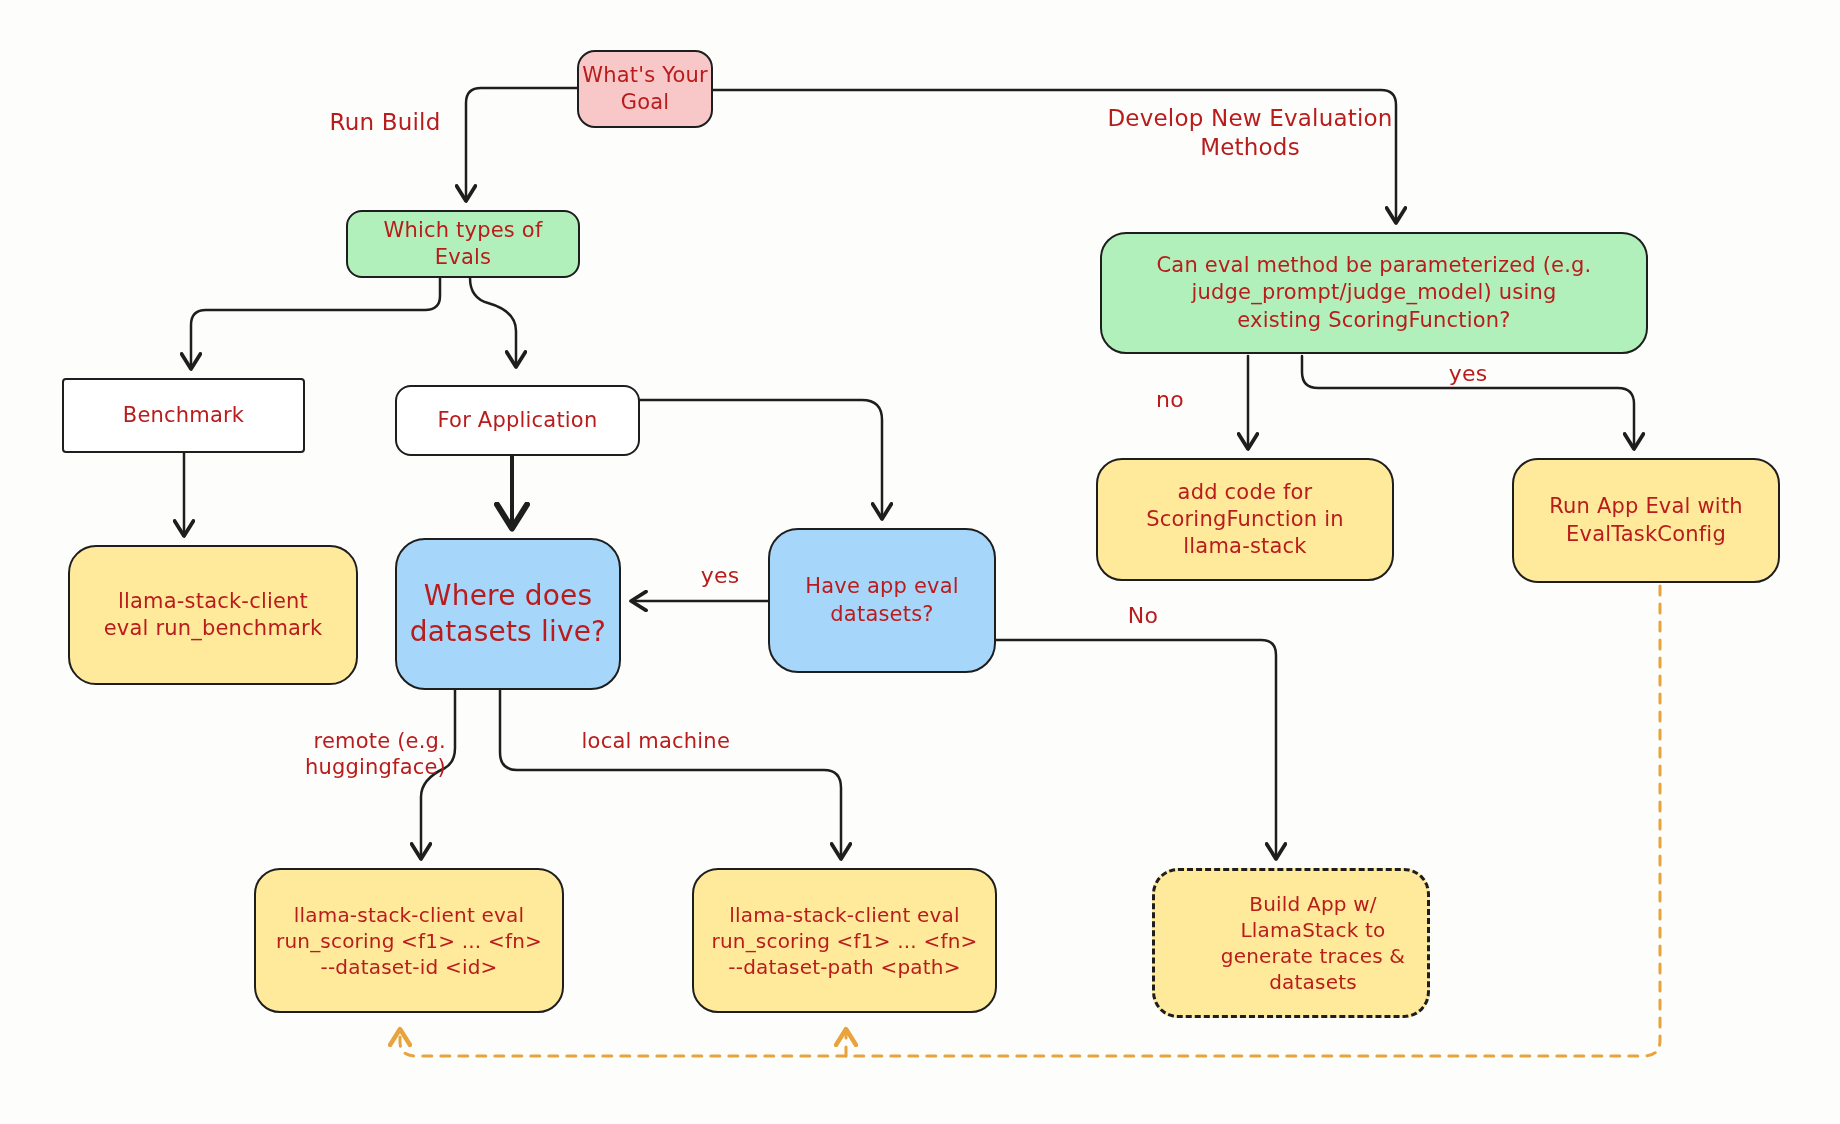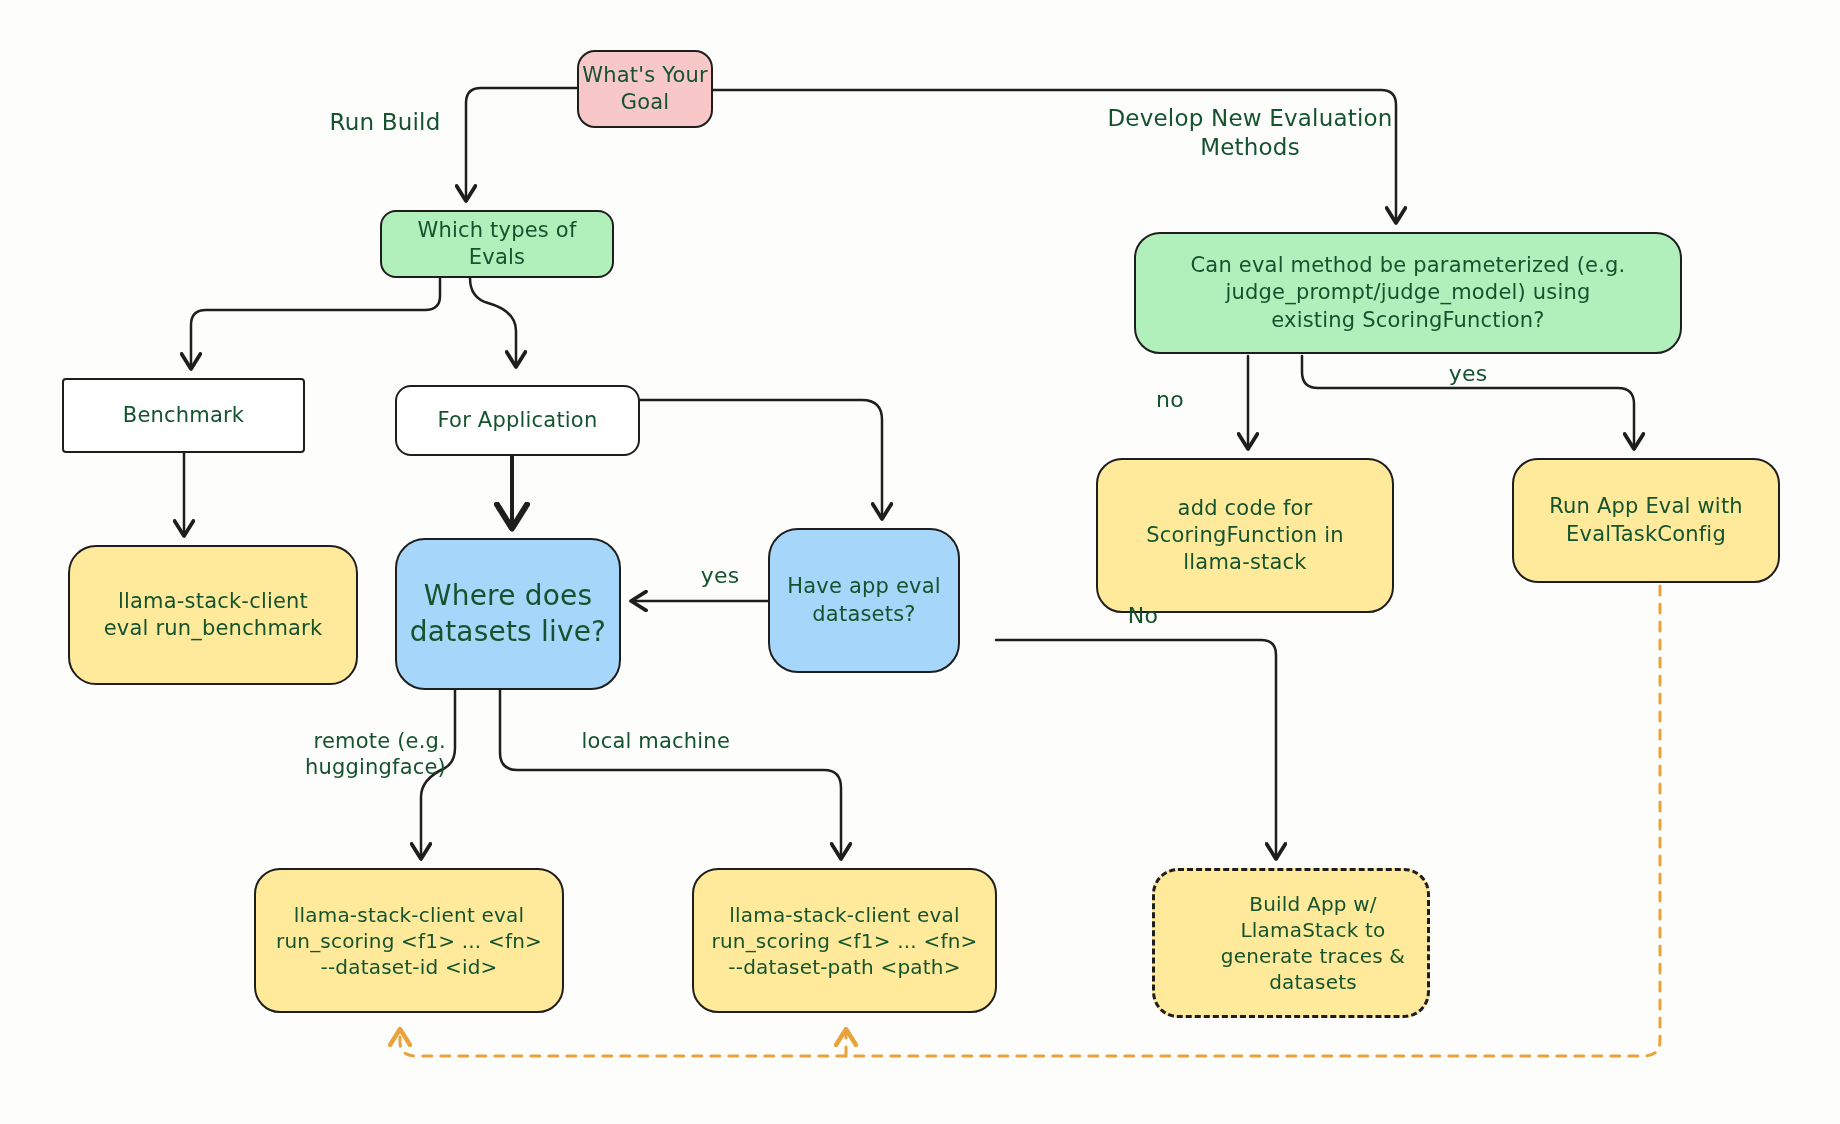--- a/index.html
+++ b/index.html
@@ -1,44 +1,44 @@
 <!DOCTYPE html>
 <html><head>
 <meta charset="utf-8">
 <title>Eval Decision Flowchart</title>
 <style>
   html,body{margin:0;padding:0;background:#fdfdfc;}
   .canvas{
     position:relative;width:1840px;height:1124px;background:#fdfdfc;overflow:hidden;
-    font-family:"DejaVu Sans",sans-serif;color:#14532d;
+    font-family:"DejaVu Sans",sans-serif;color:#b91c1c;
   }
   svg.connectors{position:absolute;left:0;top:0;width:1840px;height:1124px;}
   .node{
     position:absolute;display:flex;align-items:center;justify-content:center;
     box-sizing:border-box;border:2.5px solid #1e1e1e;text-align:center;
     background:#fff;
   }
   .node-label{white-space:pre-line;line-height:1.3;letter-spacing:.2px;}
   .pink{background:#f8c8c8;}
-  .green{background:#b2f0bb;margin-left:34px;}
+  .green{background:#b2f0bb;}
   .blue{background:#a6d7fb;}
   .yellow{background:#ffe99b;}
   .white{background:#ffffff;}
   .dashed{border-style:dashed;border-width:3px;}
 
   
   .n-goal{left:577px;top:50px;width:136px;height:78px;border-radius:18px;font-size:21px;}
   .n-types{left:346px;top:210px;width:234px;height:68px;border-radius:16px;font-size:21px;}
   .n-benchmark{left:62px;top:378px;width:243px;height:75px;border-radius:4px;font-size:21px;}
   .n-forapp{left:395px;top:376px;width:245px;height:71px;border-radius:16px;font-size:21px;margin-top:9px;}
   .n-runbench{left:68px;top:545px;width:290px;height:140px;border-radius:28px;font-size:21px;}
   .n-wheredata{left:395px;top:538px;width:226px;height:152px;border-radius:30px;font-size:28px;}
-  .n-haveapp{left:768px;top:528px;width:192px;height:145px;border-radius:30px;font-size:21px;}
+  .n-haveapp{left:768px;top:528px;width:228px;height:145px;border-radius:30px;font-size:21px;}
   .n-canparam{left:1100px;top:232px;width:548px;height:122px;border-radius:26px;font-size:21px;}
-  .n-addcode{left:1096px;top:458px;width:298px;height:155px;border-radius:26px;font-size:21px;}
+  .n-addcode{left:1096px;top:458px;width:298px;height:123px;border-radius:26px;font-size:21px;}
   .n-runappeval{left:1512px;top:458px;width:268px;height:125px;border-radius:26px;font-size:21px;}
   .n-scoreid{left:254px;top:868px;width:310px;height:145px;border-radius:26px;font-size:20px;}
   .n-scorepath{left:692px;top:868px;width:305px;height:145px;border-radius:26px;font-size:20px;}
   .n-buildapp{left:1152px;top:868px;width:278px;height:150px;border-radius:26px;font-size:20px;padding-left:44px;}
 
   .elabel{
     position:absolute;font-size:22px;letter-spacing:.2px;text-align:center;
     white-space:pre-line;line-height:1.25;
   }
   .l-runevals{left:305px;top:108px;width:160px;font-size:23px;}

